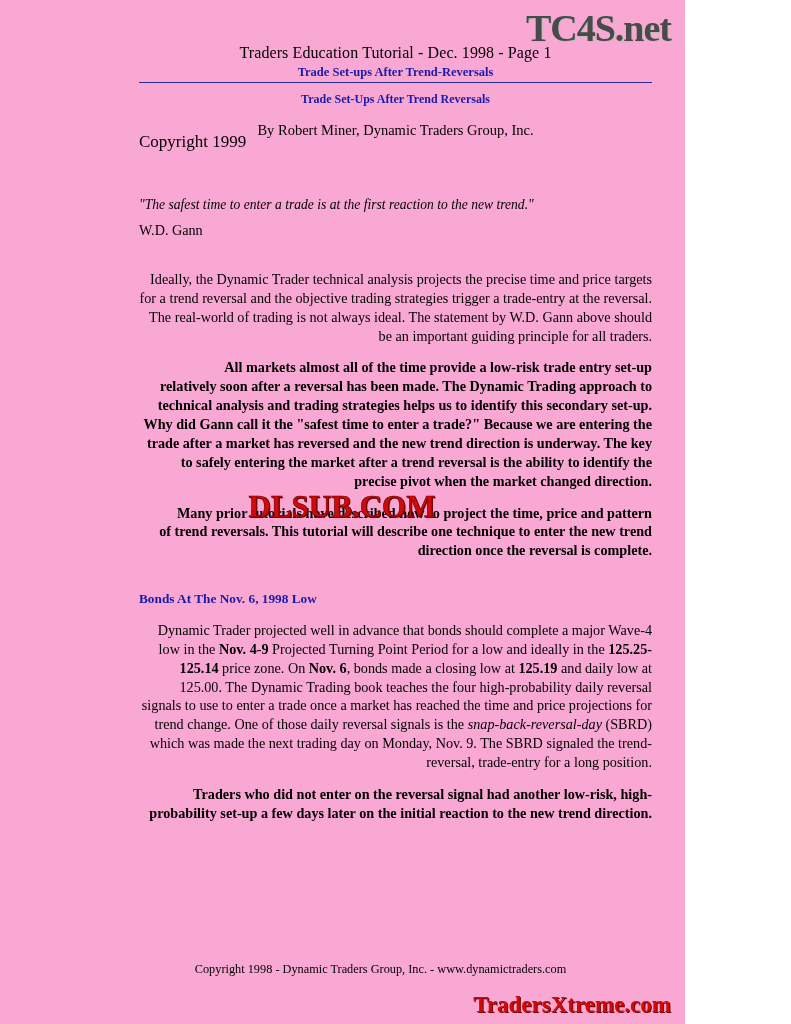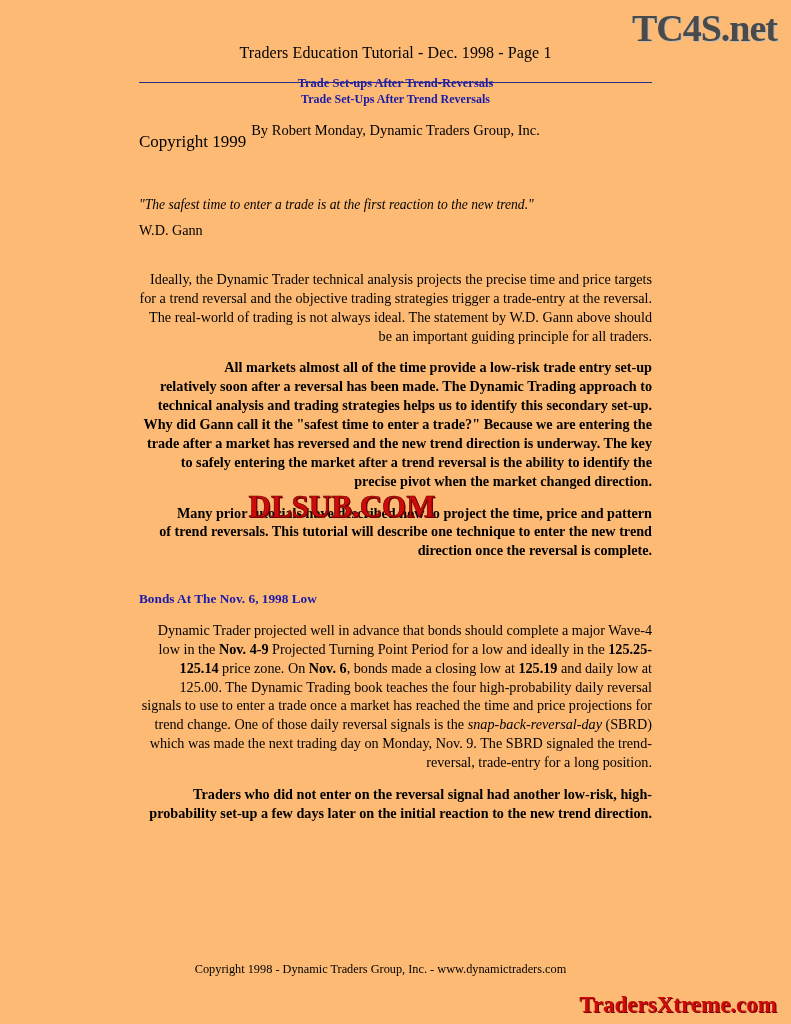--- a/index.html
+++ b/index.html
@@ -6,24 +6,24 @@
     margin: 0;
     padding: 0;
     background: #ffffff;
   }
   body {
     font-family: "Liberation Serif", serif;
     color: #000000;
   }
   .page {
     position: relative;
-    width: 791px;
+    width: 685px;
     height: 1024px;
     overflow: hidden;
-    background: #fdba74;
+    background: #f9a8d4;
   }
 
   
   .wm-tc4s {
     position: absolute;
     top: 6px;
     right: 14px;
     font-family: "Liberation Serif", serif;
     font-size: 38px;
     font-weight: bold;
@@ -66,21 +66,21 @@
   }
   .hdr-line1 {
     font-size: 16px;
     color: #000;
     letter-spacing: 0.1px;
   }
   .hdr-line2 {
     font-size: 12.5px;
     font-weight: bold;
     color: #1a1aa8;
-    margin-top: 14px;
+    margin-top: 3px;
   }
   .rule {
     position: absolute;
     left: 139px;
     top: 82px;
     width: 513px;
     height: 0;
     border-top: 1.3px solid #2b2b8f;
   }
 
@@ -159,21 +159,21 @@
 
   <div class="wm-tc4s">TC4S.net</div>
 
   <div class="hdr">
     <div class="hdr-line1">Traders Education Tutorial - Dec. 1998 - Page 1</div>
     <div class="hdr-line2">Trade Set-ups After Trend-Reversals</div>
   </div>
   <div class="rule"></div>
 
   <div class="title">Trade Set-Ups After Trend Reversals</div>
-  <div class="byline">By Robert Monday, Dynamic Traders Group, Inc.</div>
+  <div class="byline">By Robert Miner, Dynamic Traders Group, Inc.</div>
   <div class="copy-top">Copyright 1999</div>
 
   <div class="content">
     <div class="quote">"The safest time to enter a trade is at the first reaction to the new trend."</div>
     <div class="attrib">W.D. Gann</div>
 
     <div class="gap-lg"></div>
     <p class="body">Ideally, the Dynamic Trader technical analysis projects the precise time and price targets for a trend reversal and the objective trading strategies trigger a trade-entry at the reversal. The real-world of trading is not always ideal. The statement by W.D. Gann above should be an important guiding principle for all traders.</p>
 
     <div class="gap-sm"></div>

